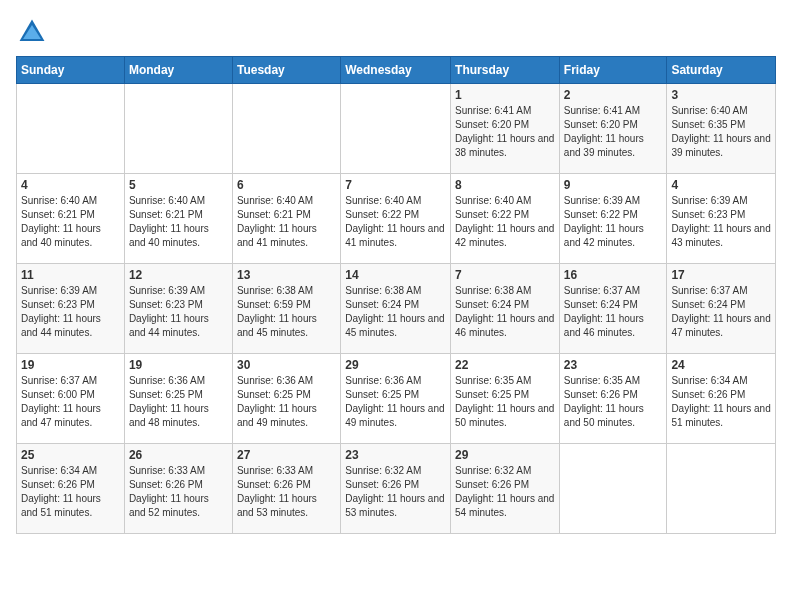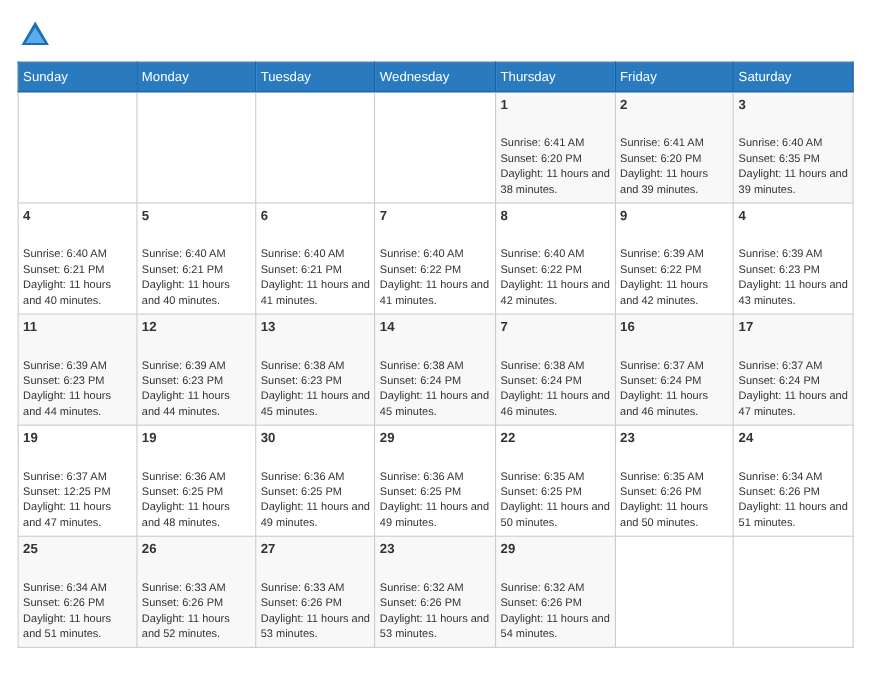--- a/index.html
+++ b/index.html
@@ -47,21 +47,21 @@
     table {
       width: 100%;
       border-collapse: collapse;
       font-size: 11px;
     }
     thead tr th {
       background: #2a7abf;
       color: #fff;
       padding: 6px 4px;
       text-align: left;
-      font-weight: normal;
+      font-weight: bold;
       font-size: 12px;
       border: 1px solid #1a5fa0;
     }
     tbody tr td {
       border: 1px solid #ccc;
       vertical-align: top;
       padding: 4px;
       width: 113px;
       min-height: 80px;
       height: 90px;
@@ -77,21 +77,20 @@
     .day-num {
       font-weight: bold;
       font-size: 12px;
       display: block;
       margin-bottom: 2px;
     }
     .day-info {
       font-size: 10px;
       color: #333;
       line-height: 1.4;
-      margin-top: 22px;
     }
     .empty { background: #fff !important; }
   </style>
 </head>
 <body>
 
 <div class="header">
   <div class="logo">
     <svg class="logo-icon" viewBox="0 0 36 36">
       <polygon points="18,4 32,28 4,28" fill="#1a6eb5"></polygon>
@@ -198,21 +197,21 @@
         </td>
         <td>
           <span class="day-num">12</span>
           <div class="day-info">Sunrise: 6:39 AM
 Sunset: 6:23 PM
 Daylight: 11 hours and 44 minutes.</div>
         </td>
         <td>
           <span class="day-num">13</span>
           <div class="day-info">Sunrise: 6:38 AM
-Sunset: 6:23 PM
+Sunset: 6:59 PM
 Daylight: 11 hours and 45 minutes.</div>
         </td>
         <td>
           <span class="day-num">14</span>
           <div class="day-info">Sunrise: 6:38 AM
 Sunset: 6:24 PM
 Daylight: 11 hours and 45 minutes.</div>
         </td>
         <td>
           <span class="day-num">7</span>
@@ -230,21 +229,21 @@
           <span class="day-num">17</span>
           <div class="day-info">Sunrise: 6:37 AM
 Sunset: 6:24 PM
 Daylight: 11 hours and 47 minutes.</div>
         </td>
       </tr>
       <tr>
         <td>
           <span class="day-num">19</span>
           <div class="day-info">Sunrise: 6:37 AM
-Sunset: 12:25 PM
+Sunset: 6:00 PM
 Daylight: 11 hours and 47 minutes.</div>
         </td>
         <td>
           <span class="day-num">19</span>
           <div class="day-info">Sunrise: 6:36 AM
 Sunset: 6:25 PM
 Daylight: 11 hours and 48 minutes.</div>
         </td>
         <td>
           <span class="day-num">30</span>

